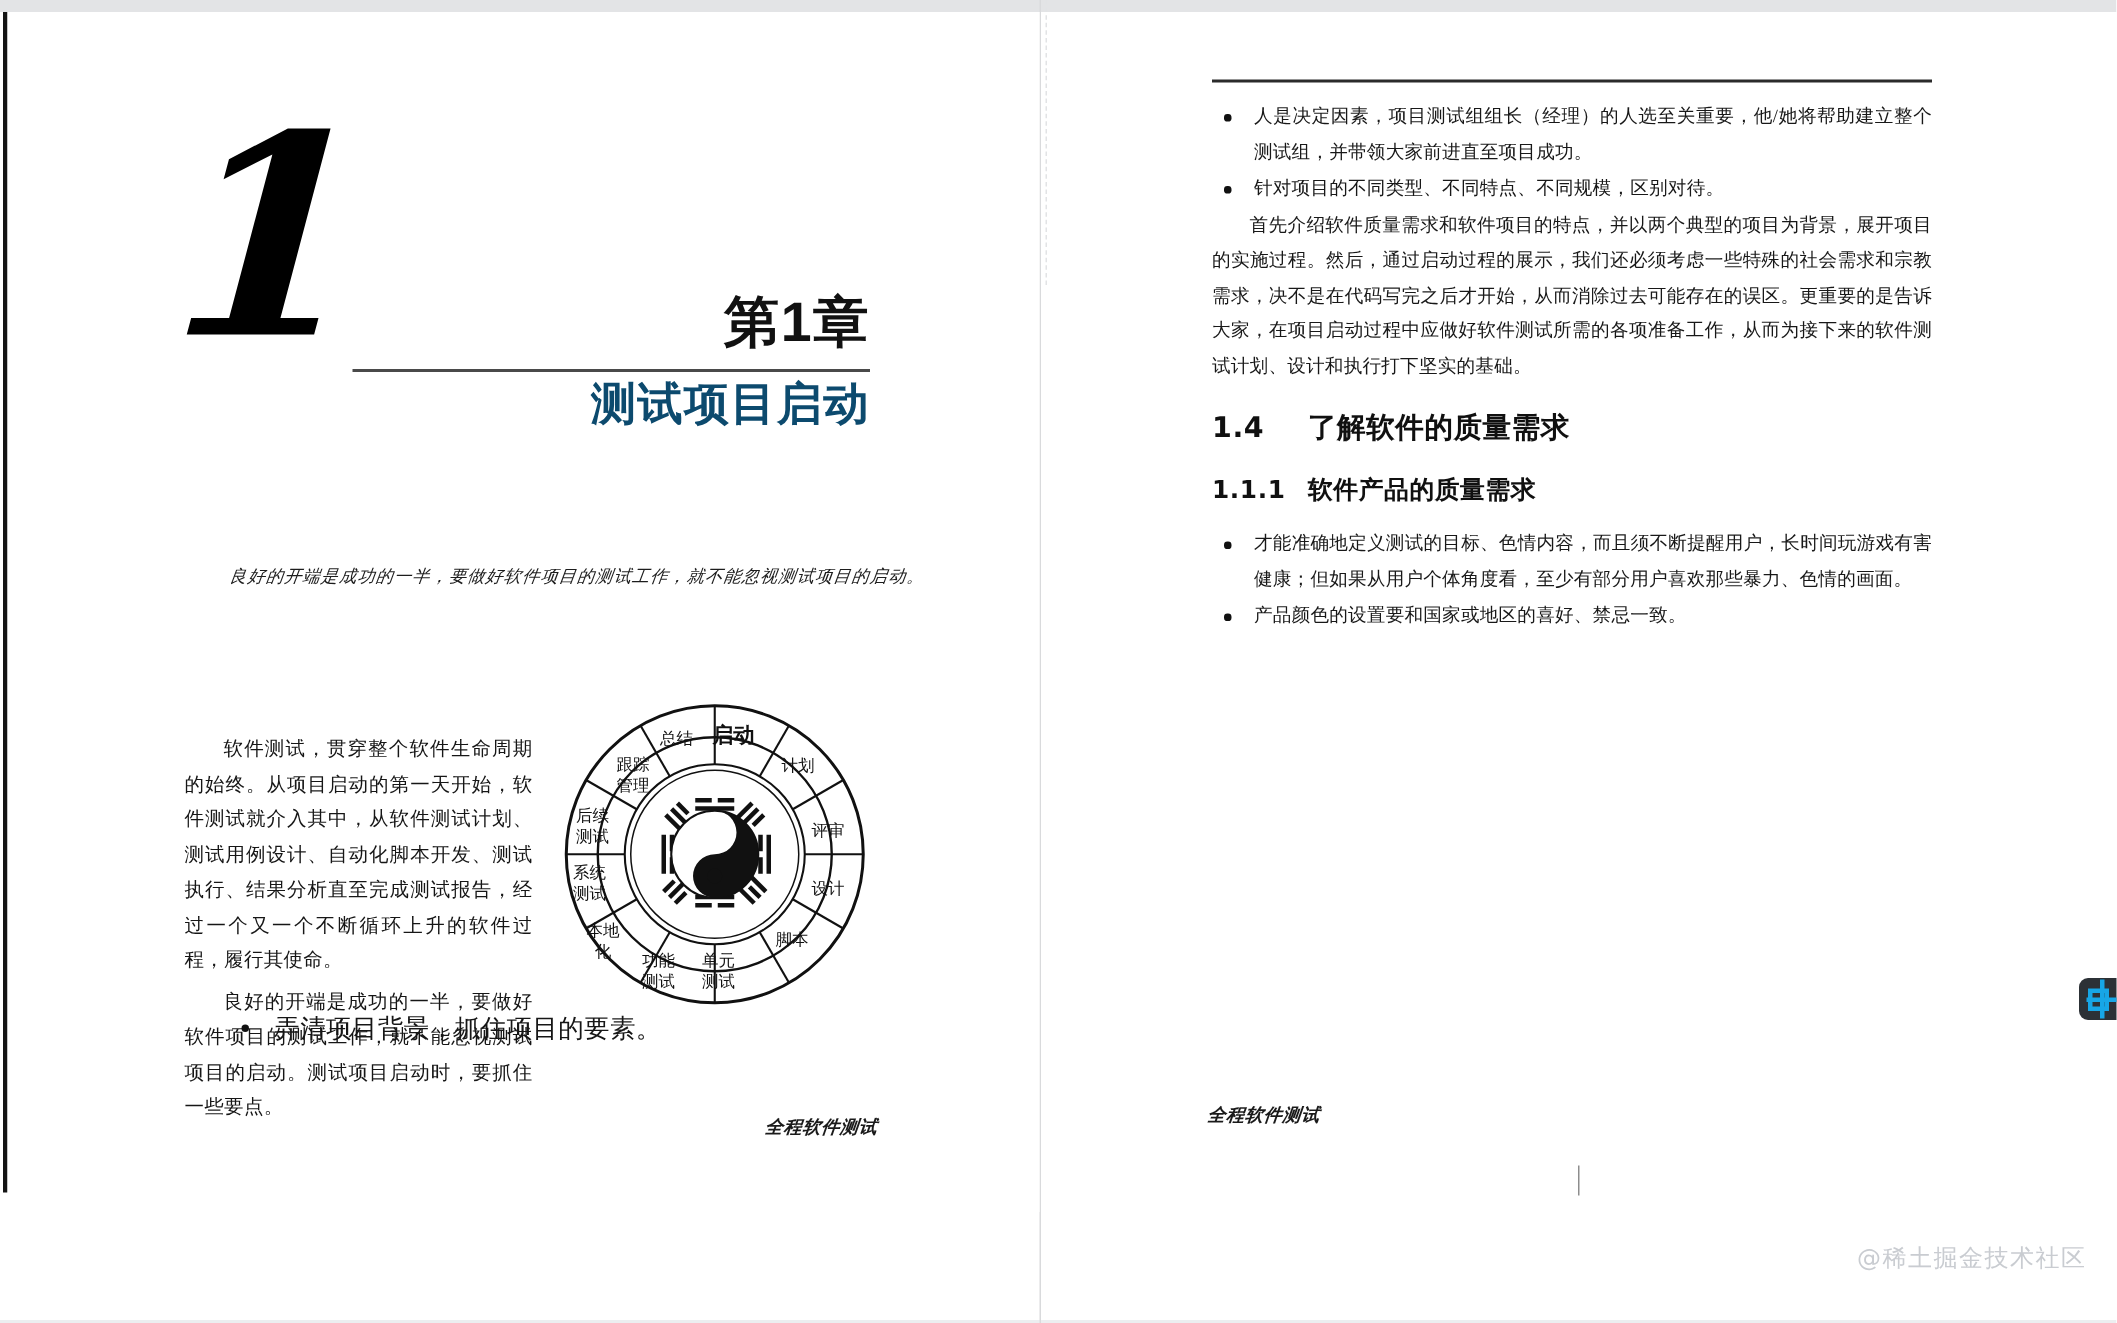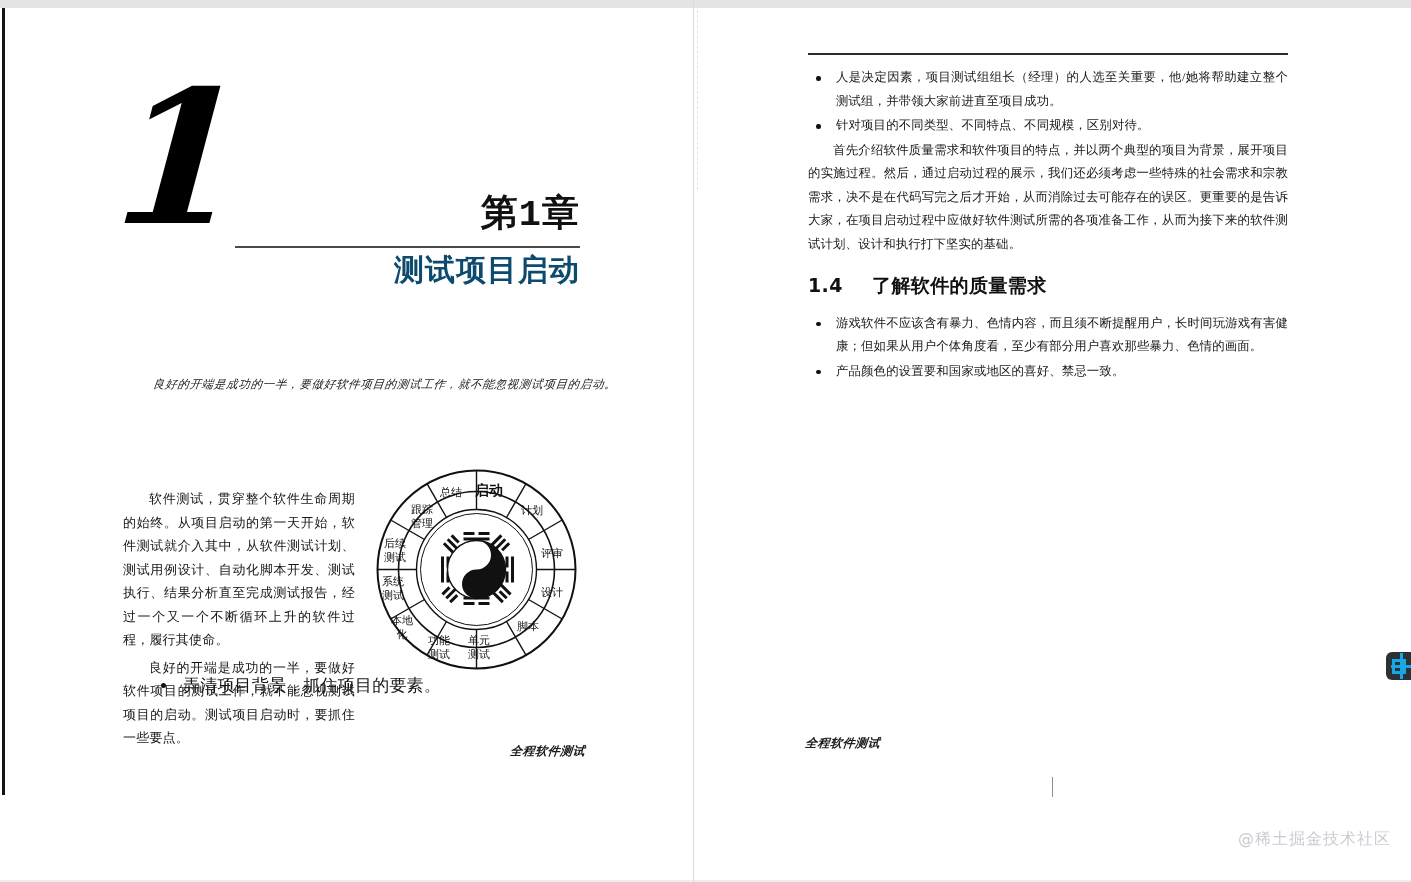--- a/index.html
+++ b/index.html
@@ -77,21 +77,21 @@
     transform: skewX(-4deg);
     letter-spacing: -6px;
   }
   .chapter-head {
     position: absolute;
     left: 230px; top: 186px;
     width: 345px;
     text-align: right;
   }
   .chapter-head .ch-no {
-    font-family: Liberation Mono, monospace;
+    font-family: Liberation Sans, sans-serif;
     font-size: 37px;
     font-weight: 700;
     letter-spacing: 1px;
     color: #111;
     line-height: 1.15;
   }
   .chapter-head .ch-rule {
     margin: 9px 0 4px 0;
     height: 2px;
     background: #4a4a4a;
@@ -446,23 +446,26 @@
       <p class="bl">人是决定因素，项目测试组组长（经理）的人选至关重要，他/她将帮助建立整个测试组，并带领大家前进直至项目成功。</p>
       <p class="bl">针对项目的不同类型、不同特点、不同规模，区别对待。</p>
     </div>
 
     <p>首先介绍软件质量需求和软件项目的特点，并以两个典型的项目为背景，展开项目的实施过程。然后，通过启动过程的展示，我们还必须考虑一些特殊的社会需求和宗教需求，决不是在代码写完之后才开始，从而消除过去可能存在的误区。更重要的是告诉大家，在项目启动过程中应做好软件测试所需的各项准备工作，从而为接下来的软件测试计划、设计和执行打下坚实的基础。</p>
 
     <div class="h2">
       <span class="num">1.4</span><span>了解软件的质量需求</span>
     </div>
 
+    <div class="h3">
+      <span class="num">1.1.1</span><span>软件产品的质量需求</span>
+    </div>
 
     <div class="rp-bullets">
-      <p class="bl">游戏软件不应该含有暴力、色情内容，而且须不断提醒用户，长时间玩游戏有害健康；但如果从用户个体角度看，至少有部分用户喜欢那些暴力、色情的画面。</p>
+      <p class="bl">才能准确地定义测试的目标、色情内容，而且须不断提醒用户，长时间玩游戏有害健康；但如果从用户个体角度看，至少有部分用户喜欢那些暴力、色情的画面。</p>
       <p class="bl">产品颜色的设置要和国家或地区的喜好、禁忌一致。</p>
     </div>
   </div>
 
   <div class="footer-brand right">全程软件测试</div>
 
   <div class="caret"></div>
 
   <div class="watermark">@稀土掘金技术社区</div>
 

